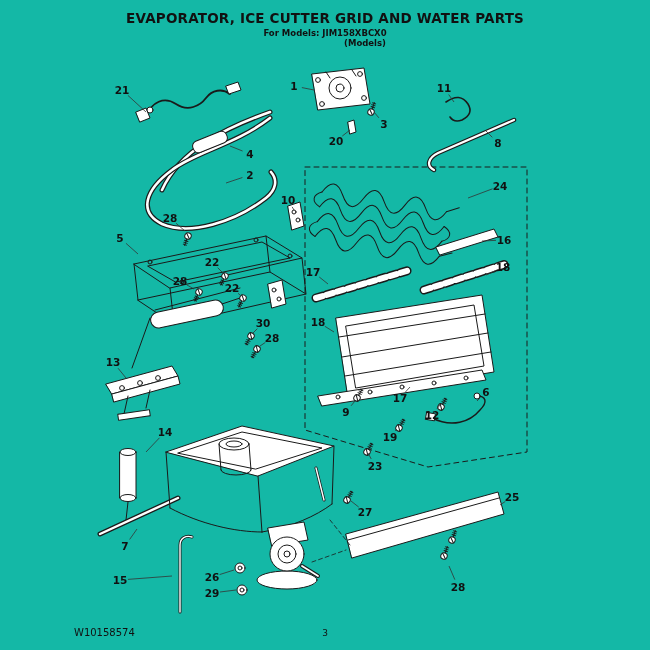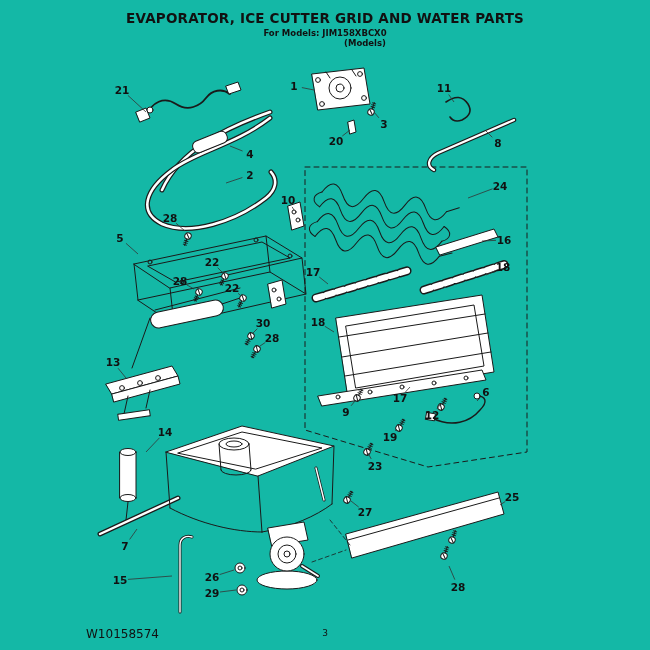--- a/index.html
+++ b/index.html
@@ -5,21 +5,21 @@
   html,body{margin:0;padding:0;background:#e8e8e8}
   .page{position:relative;width:650px;height:650px;background:#14b8a6;
         font-family:"DejaVu Sans", sans-serif;color:#111;overflow:hidden;margin:0 auto}
   .title{position:absolute;top:10px;left:0;width:100%;text-align:center;
          font-size:13.5px;font-weight:bold;letter-spacing:.2px}
   .models{position:absolute;top:28px;left:0;width:100%;text-align:center;
           font-size:8.5px;font-weight:bold}
   .colornote{position:absolute;top:38px;left:0;width:100%;text-align:center;
              font-size:8.5px;font-weight:bold}
   .colornote span{position:relative;left:40px}
-  .docnum{position:absolute;left:86px;top:627px;font-size:12px}
+  .docnum{position:absolute;left:74px;top:627px;font-size:10px}
   .pagenum{position:absolute;top:628px;left:0;width:100%;text-align:center;font-size:9px}
   svg.art{position:absolute;left:0;top:0}
   .callout{font:bold 10.5px "DejaVu Sans", sans-serif;fill:#111;
            text-anchor:middle;dominant-baseline:central}
   .leader{stroke:#333;stroke-width:.8;fill:none}
 </style>
 </head>
 <body>
 
 <div class="page">

